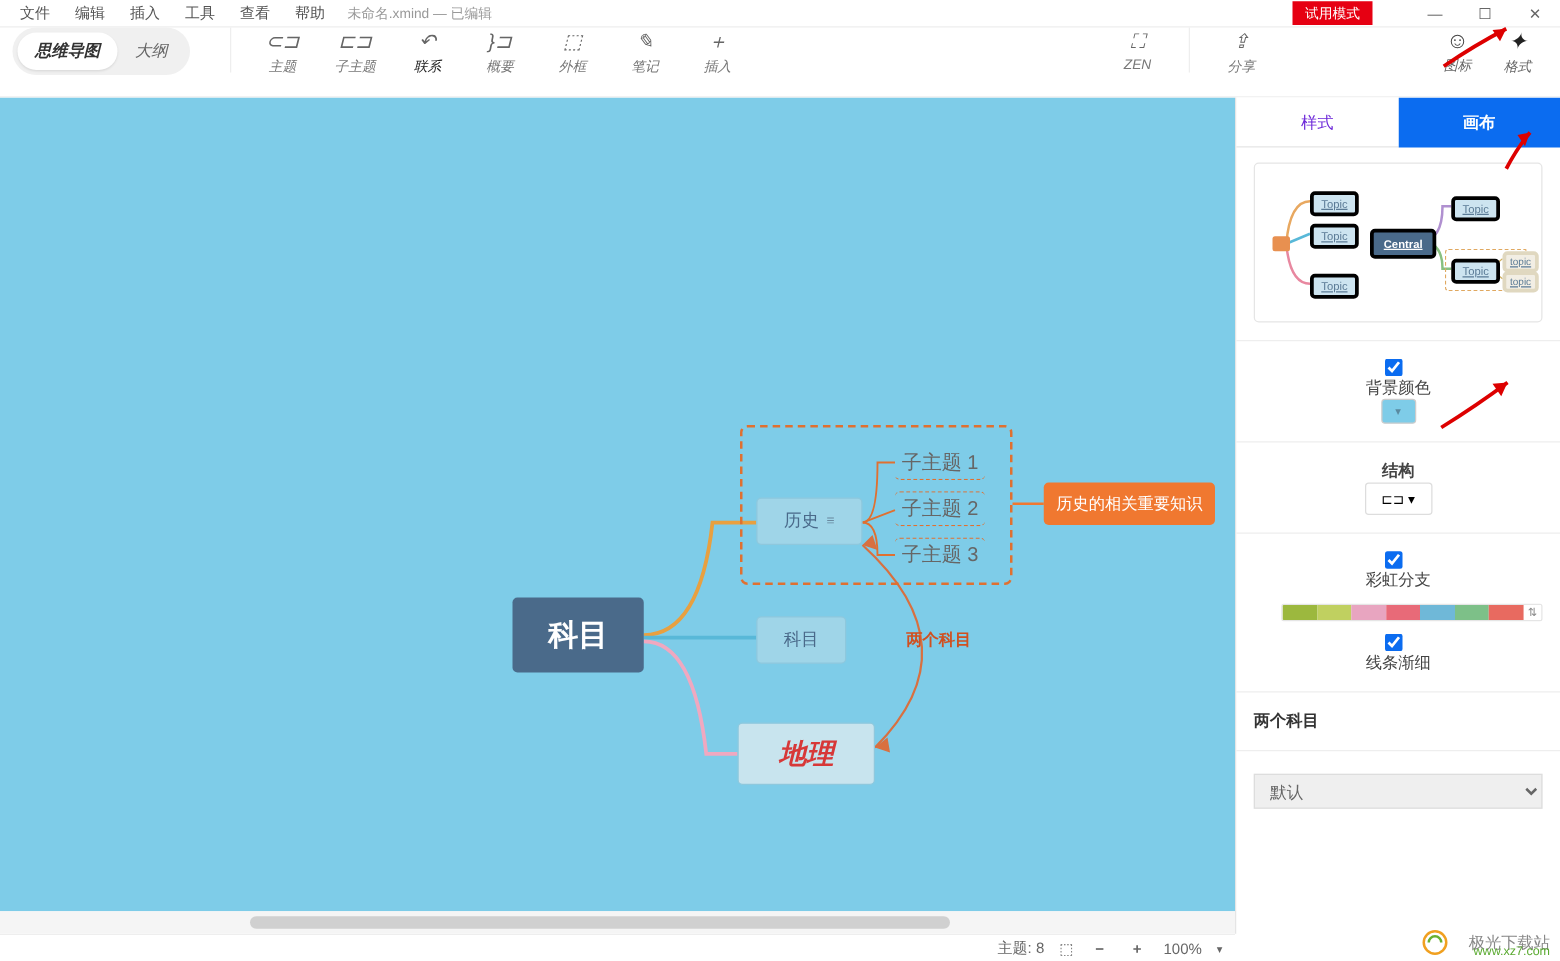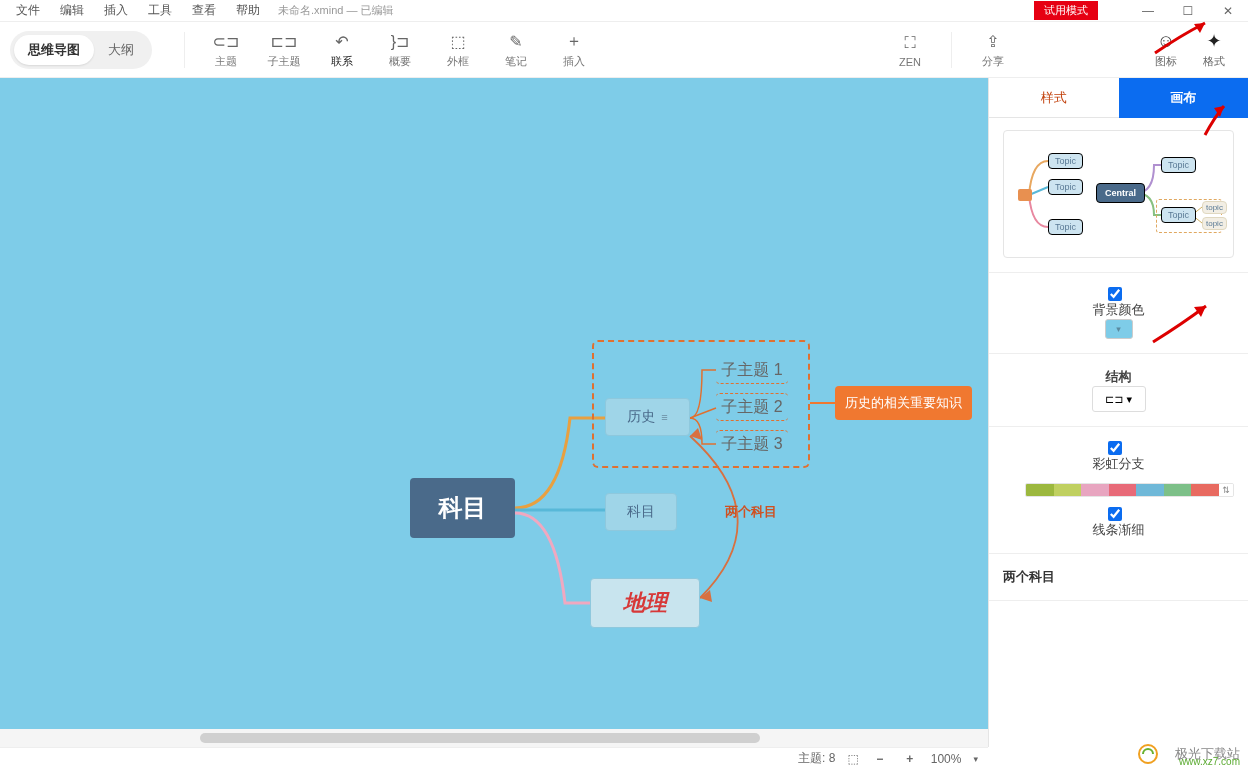--- a/index.html
+++ b/index.html
@@ -7,21 +7,21 @@
 
 
 .titlebar { height: 22px; display: flex; align-items: center; font-size: 12px; color: #555; padding-left: 6px; border-bottom: 1px solid #eee; }
 .titlebar .menu-item { padding: 0 10px; cursor: pointer; }
 .titlebar .filename { margin-left: 8px; color: #999; font-size: 11px; }
 .titlebar .right-controls { margin-left: auto; display: flex; align-items: center; }
 .trial-badge { background: #e60012; color: #fff; padding: 2px 10px; font-size: 11px; margin-right: 30px; }
 .win-btn { width: 40px; height: 22px; display: flex; align-items: center; justify-content: center; cursor: pointer; color: #666; }
 
 
-.toolbar { height: 56px; display: flex; align-items: center; padding: 0 10px; border-bottom: 1px solid #eee; }
+.toolbar { height: 56px; display: flex; align-items: flex-start; padding: 0 10px; border-bottom: 1px solid #eee; font-style: italic; }
 .view-toggle { background: #f0f0f0; border-radius: 20px; padding: 4px; display: flex; margin-right: 20px; }
 .view-toggle .vt-btn { padding: 6px 14px; border-radius: 16px; font-size: 13px; color: #666; cursor: pointer; }
 .view-toggle .vt-btn.active { background: #fff; font-weight: bold; color: #333; box-shadow: 0 1px 2px rgba(0,0,0,.1); }
 .tool-sep { width: 1px; height: 36px; background: #eee; margin: 0 12px; }
 .tool-btn { display: flex; flex-direction: column; align-items: center; width: 58px; cursor: pointer; color: #555; }
 .tool-btn .ico { height: 22px; display: flex; align-items: center; justify-content: center; font-size: 16px; color: #666; }
 .tool-btn .lbl { font-size: 11px; margin-top: 2px; color: #777; }
 .tool-btn.dark .lbl { color: #222; font-weight: 500; }
 .toolbar-spacer { flex: 1; }
 .right-tool { display: flex; flex-direction: column; align-items: center; width: 48px; cursor: pointer; }
@@ -50,25 +50,25 @@
 .callout { position: absolute; left: 835px; top: 308px; background: #f07830; color: #fff; padding: 8px 10px; font-size: 13px; border-radius: 4px; }
 .rel-label { position: absolute; left: 725px; top: 425px; color: #d05020; font-size: 13px; font-weight: bold; }
 .notes-icon { margin-left: 6px; color: #6a8aa0; font-size: 11px; }
 
 
 .connectors { position: absolute; left: 0; top: 0; width: 100%; height: 100%; pointer-events: none; }
 
 
 .sidepanel { width: 260px; border-left: 1px solid #e5e5e5; background: #fff; display: flex; flex-direction: column; font-size: 13px; overflow-y: auto; }
 .sp-tabs { display: flex; height: 40px; }
-.sp-tab { flex: 1; display: flex; align-items: center; justify-content: center; cursor: pointer; color: #c2410c; border-bottom: 1px solid #e5e5e5; }
+.sp-tab { flex: 1; display: flex; align-items: center; justify-content: center; cursor: pointer; color: #6d28d9; border-bottom: 1px solid #e5e5e5; }
 .sp-tab.active { background: #0b6cf0; color: #fff; font-weight: bold; border-bottom: none; }
 .sp-body { padding: 12px 14px; }
 .theme-preview { border: 1px solid #e5e5e5; border-radius: 4px; height: 128px; margin-bottom: 10px; position: relative; background: #fff; padding: 10px; }
-.tp-node { position: absolute; border-radius: 4px; font-size: 9px; display: flex; align-items: center; justify-content: center; color: #5a7a95; background: #cde4f0; border: 1px solid #000000; padding: 2px 6px; }
+.tp-node { position: absolute; border-radius: 4px; font-size: 9px; display: flex; align-items: center; justify-content: center; color: #5a7a95; background: #cde4f0; border: 3px solid #000000; padding: 2px 6px; text-decoration: underline; }
 .tp-central { background: #4a6a8a; color: #fff; font-weight: bold; }
 .all-styles-btn { width: 100%; height: 32px; border: 1px solid #e0e0e0; background: #fff; border-radius: 3px; color: #555; cursor: pointer; font-size: 13px; }
 .sp-sep { height: 1px; background: #eee; margin: 14px -14px; }
 .sp-row { display: flex; align-items: center; margin-bottom: 10px; flex-direction: column; }
 .sp-check { width: 14px; height: 14px; margin-right: 8px; accent-color: #0b6cf0; }
 .sp-label { color: #444; flex: 1; }
 .sp-title { font-weight: bold; color: #333; margin-bottom: 10px; }
 .color-swatch { width: 28px; height: 20px; background: #7ecce8; border: 1px solid #ccc; border-radius: 3px; cursor: pointer; display: flex; align-items: center; justify-content: center; }
 .struct-select { width: 54px; height: 26px; border: 1px solid #ddd; border-radius: 3px; display: flex; align-items: center; justify-content: center; cursor: pointer; font-size: 11px; }
 .rainbow-bar { display: flex; height: 14px; border: 1px solid #e5e5e5; border-radius: 2px; overflow: hidden; margin-left: 22px; margin-bottom: 10px; }
@@ -267,20 +267,23 @@
       </div>
       <div class="sp-row">
         <input type="checkbox" class="sp-check" checked="" style="">
         <span class="sp-label">线条渐细</span>
       </div>
       <div class="sp-sep"></div>
 
       <div class="sp-title">两个科目</div>
       <div class="sp-sep"></div>
 
+      <select class="font-select">
+        <option>默认</option>
+      </select>
     </div>
   </div>
 </div>
 
 <div class="statusbar">
   <span>主题: 8</span>
   <span style="cursor:pointer">⬚</span>
   <span class="zoom-btn">−</span>
   <span class="zoom-btn">+</span>
   <span style="cursor:pointer">100%</span>

